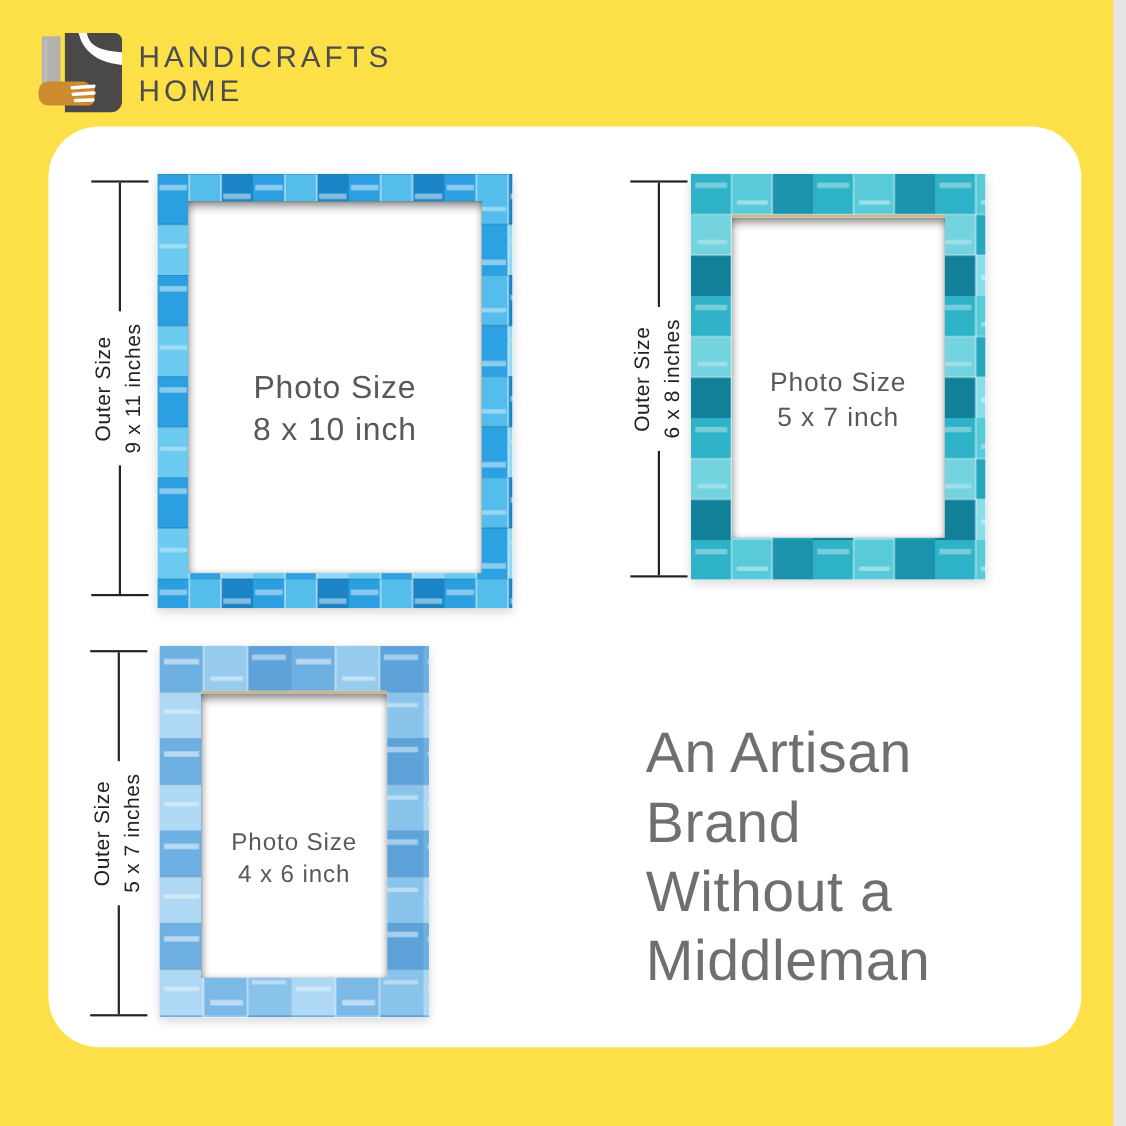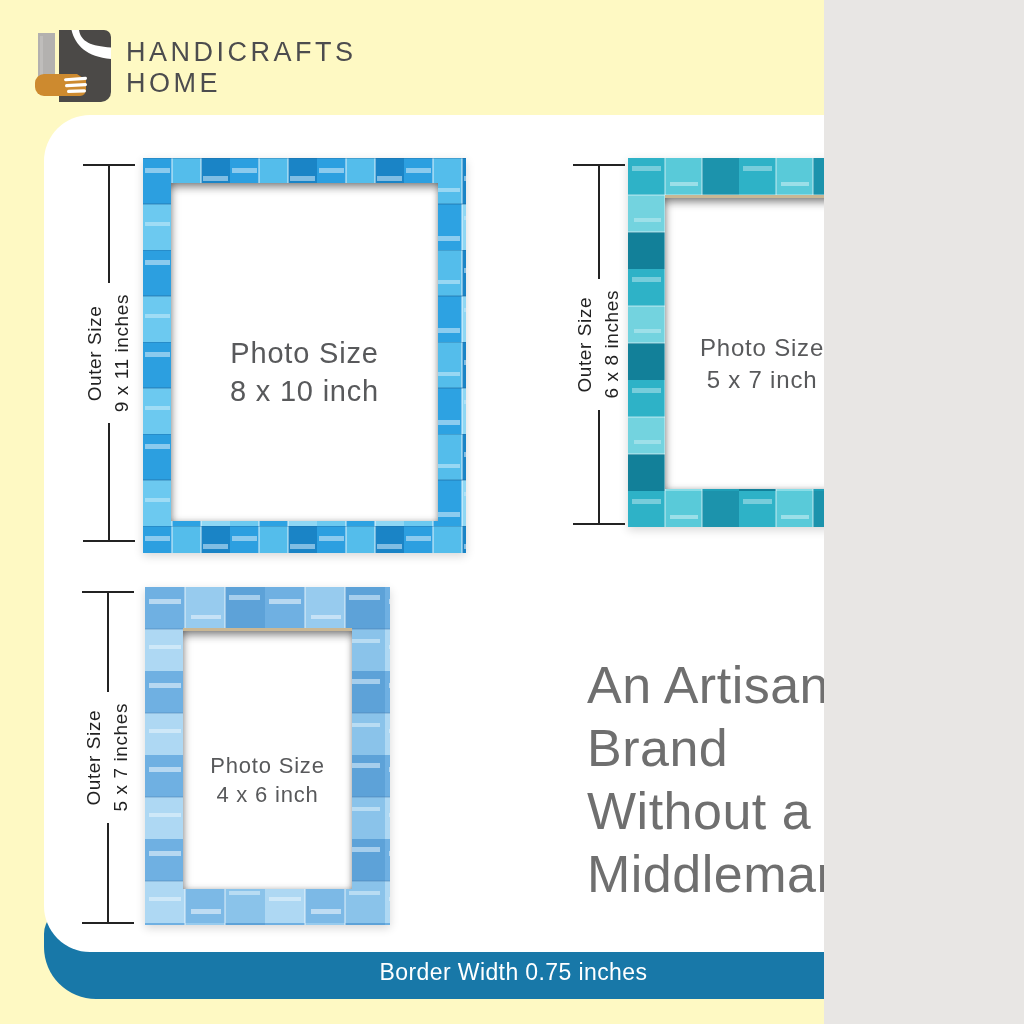--- a/index.html
+++ b/index.html
@@ -1,18 +1,18 @@
 <!DOCTYPE html>
 <html><head>
 <meta charset="utf-8">
 <style>
   html,body{margin:0;padding:0;background:#e8e6e4;}
   *{box-sizing:border-box;}
   #canvas{
-    position:relative;width:824px;height:1024px;background:#fef9c3;
+    position:relative;width:1012px;height:1024px;background:#fde047;
     overflow:hidden;font-family:"Liberation Sans",sans-serif;
   }
   
   .logo{position:absolute;left:34px;top:30px;display:flex;align-items:flex-start;gap:15px;}
   .logo-icon{width:77px;height:73px;flex:0 0 auto;}
   .logo-text{
     font-size:27px;font-weight:400;letter-spacing:3.5px;color:#4c4c4e;
     line-height:1.16;white-space:pre-line;padding-top:7px;
   }
   
@@ -87,23 +87,20 @@
         <rect x="31" y="53.5" width="22" height="3.2" rx="1.6" transform="rotate(-3 42 55)"></rect>
         <rect x="33" y="59.5" width="19" height="3.2" rx="1.6" transform="rotate(-2 42 61)"></rect>
       </g>
     </svg>
     <div class="logo-text">HANDICRAFTS
 HOME</div>
   </div>
 
   <div class="card"></div>
 
-  <div class="banner">
-    <span class="banner-label">Border Width 0.75 inches</span>
-  </div>
 
   <div class="frame" id="frame1">
     <svg class="mosaic" preserveAspectRatio="none">
       <defs>
         <pattern id="pat1" width="87" height="92" patternUnits="userSpaceOnUse">
           <rect width="87" height="92" fill="#2196d6"></rect>
           <rect x="0" y="0" width="29" height="46" fill="#2c9fe0"></rect>
           <rect x="29" y="0" width="29" height="46" fill="#54bdeb"></rect>
           <rect x="58" y="0" width="29" height="46" fill="#1a84c6"></rect>
           <rect x="0" y="46" width="29" height="46" fill="#6cc9f0"></rect>

